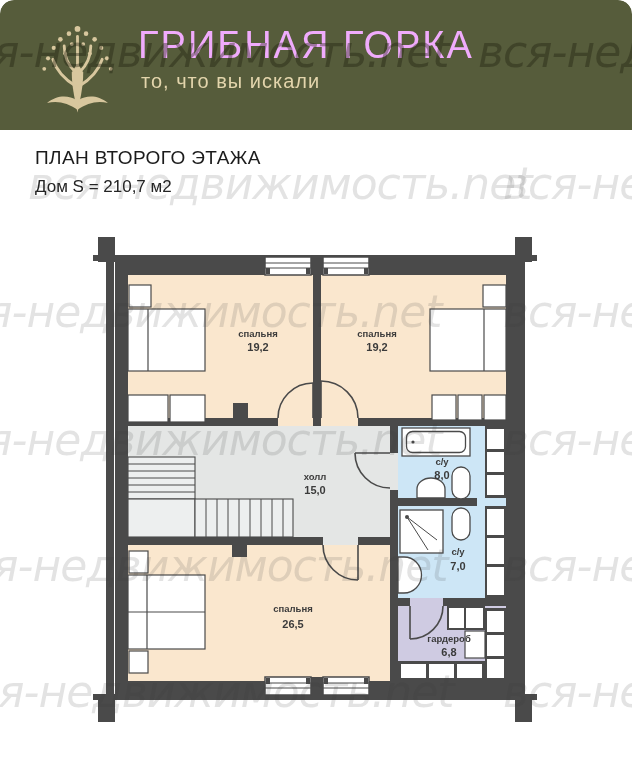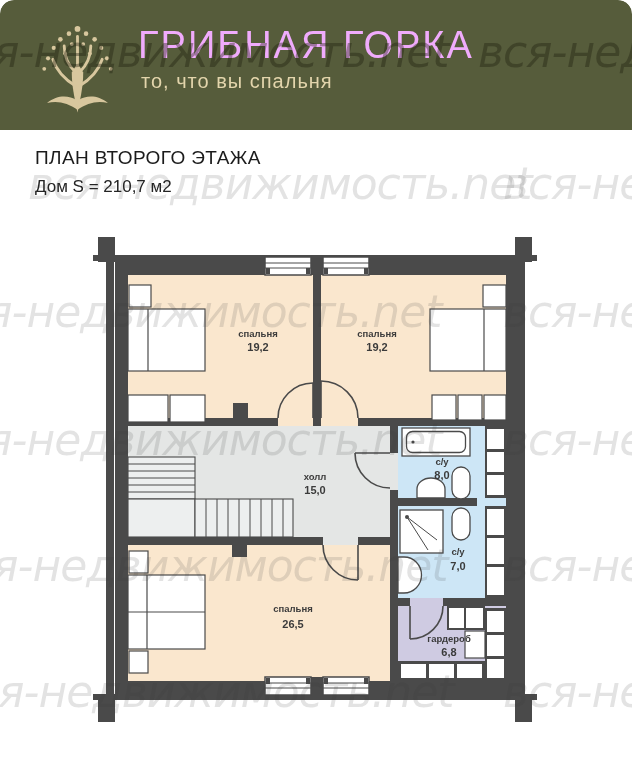--- a/index.html
+++ b/index.html
@@ -60,21 +60,21 @@
         <circle cx="81" cy="45" r="2.2"></circle>
           <circle cx="15" cy="56" r="2"></circle>
         <circle cx="85" cy="56" r="2"></circle>
           <circle cx="37" cy="40" r="2"></circle>
         <circle cx="63" cy="40" r="2"></circle>
           <circle cx="44" cy="30" r="2"></circle>
         <circle cx="56" cy="30" r="2"></circle>
       </g>
     </svg>
     <div class="brand-title">ГРИБНАЯ ГОРКА</div>
-    <div class="brand-tagline">то, что вы спальня</div>
+    <div class="brand-tagline">то, что вы искали</div>
   </div>
 
   <div class="plan-title">ПЛАН ВТОРОГО ЭТАЖА</div>
   <div class="plan-subtitle">Дом S = 210,7 м2</div>
 
   <svg class="plan-svg" width="460" height="490" viewBox="0 0 460 490">
 
     <g fill="#4A4A4A">
       <rect x="8" y="18" width="444" height="6"></rect>
       <rect x="8" y="457" width="444" height="6"></rect>

